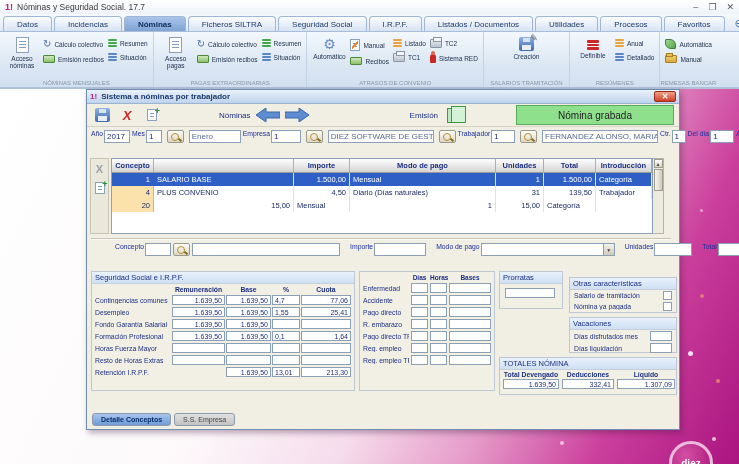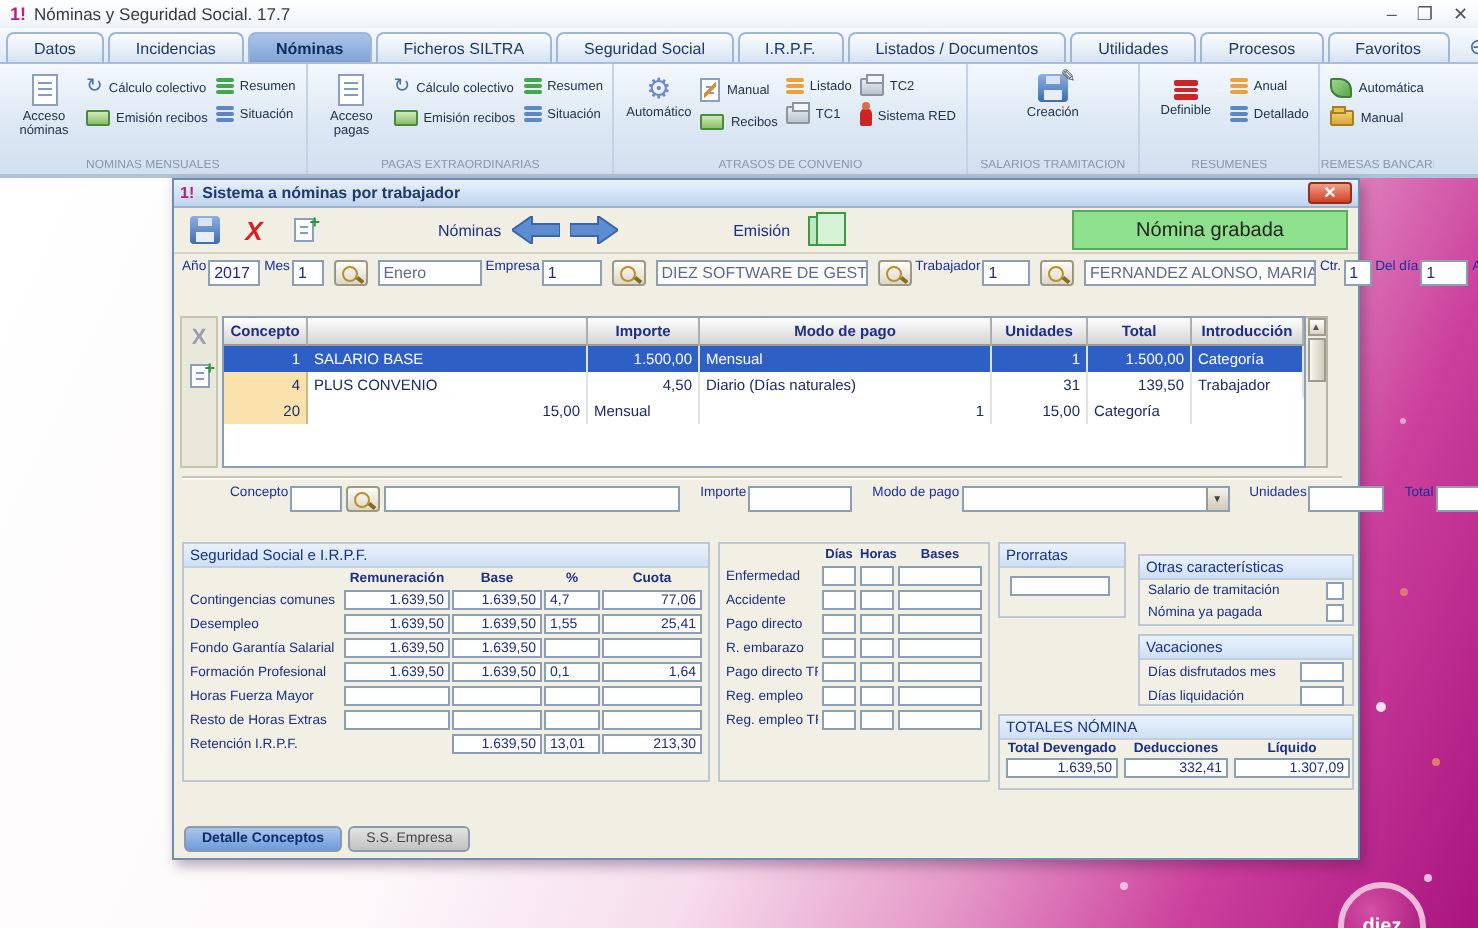--- a/index.html
+++ b/index.html
@@ -68,25 +68,25 @@
   
   .dialog{position:absolute;left:86px;top:0;width:594px;height:341px;background:#f1efe3;border:1px solid #6e8db0;box-shadow:2px 3px 6px rgba(60,20,60,.35)}
   .dlg-title{height:14px;background:linear-gradient(#eaf2fc,#bed3ec);display:flex;align-items:center;padding:0 3px;font-size:8px;color:#1c3a6a;border-bottom:1px solid #9db4d0;font-weight:bold}
   .dlg-title .app-logo{font-size:8px}
   .dlg-close{margin-left:auto;width:22px;height:11px;background:linear-gradient(#f0a088,#d04028);border:1px solid #9a2c1c;border-radius:2px;color:#fff;font-size:8px;line-height:9px;text-align:center;font-weight:bold;cursor:default}
 
   .dlg-toolbar{height:23px;display:flex;align-items:center;padding:0 5px;gap:5px;position:relative;border-bottom:1px solid #d6d1c2}
   .tb-btn{display:flex;align-items:center;justify-content:center;width:20px;height:19px;border-radius:2px;cursor:default}
   .redx{color:#d42222;font-weight:bold;font-size:13px;font-style:italic}
   .nav-label{font-size:8px;color:#1b2f86;margin-left:52px}
-  .nav-label.em{margin-left:53px}
+  .nav-label.em{margin-left:96px}
   .arrow{flex:0 0 auto}
   .copies{width:13px;height:15px;background:#bfe8c2;border:1px solid #3c9a44;position:relative}
   .copies::before{content:"";position:absolute;left:3px;top:-3px;width:13px;height:15px;background:#d4f2d6;border:1px solid #3c9a44}
-  .badge{margin-left:auto;width:138px;height:20px;background:#8ee08c;border:1px solid #5aa85a;display:flex;align-items:center;justify-content:center;font-size:10px;color:#222}
+  .badge{margin-left:auto;width:158px;height:20px;background:#8ee08c;border:1px solid #5aa85a;display:flex;align-items:center;justify-content:center;font-size:10px;color:#222}
 
   .hf{display:flex;align-items:flex-end;padding:3px 4px 4px;gap:2px}
   .fg{display:flex;flex-direction:row;gap:1px}
   .fg .lab{font-size:6.8px;color:#1b2f9e;white-space:nowrap}
   .fg .lab.c{text-align:center}
   .field{background:#fff;border:1px solid #8ba0b6;height:13px;font-size:8px;color:#1f2d7a;display:flex;align-items:center;padding:0 2px;overflow:hidden;white-space:nowrap}
   .field.gray{color:#5a6b8c}
   .loupe-btn{width:17px;height:13px;background:linear-gradient(#fcfcf8,#ddd8c6);border:1px solid #9a9a8a;border-radius:2px;position:relative;flex:0 0 auto;cursor:default}
   .loupe-btn::before{content:"";position:absolute;left:3px;top:2px;width:6px;height:6px;border:1.5px solid #b8912c;border-radius:50%}
   .loupe-btn::after{content:"";position:absolute;left:10px;top:8px;width:4px;height:2px;background:#8a6a1c;transform:rotate(40deg)}

